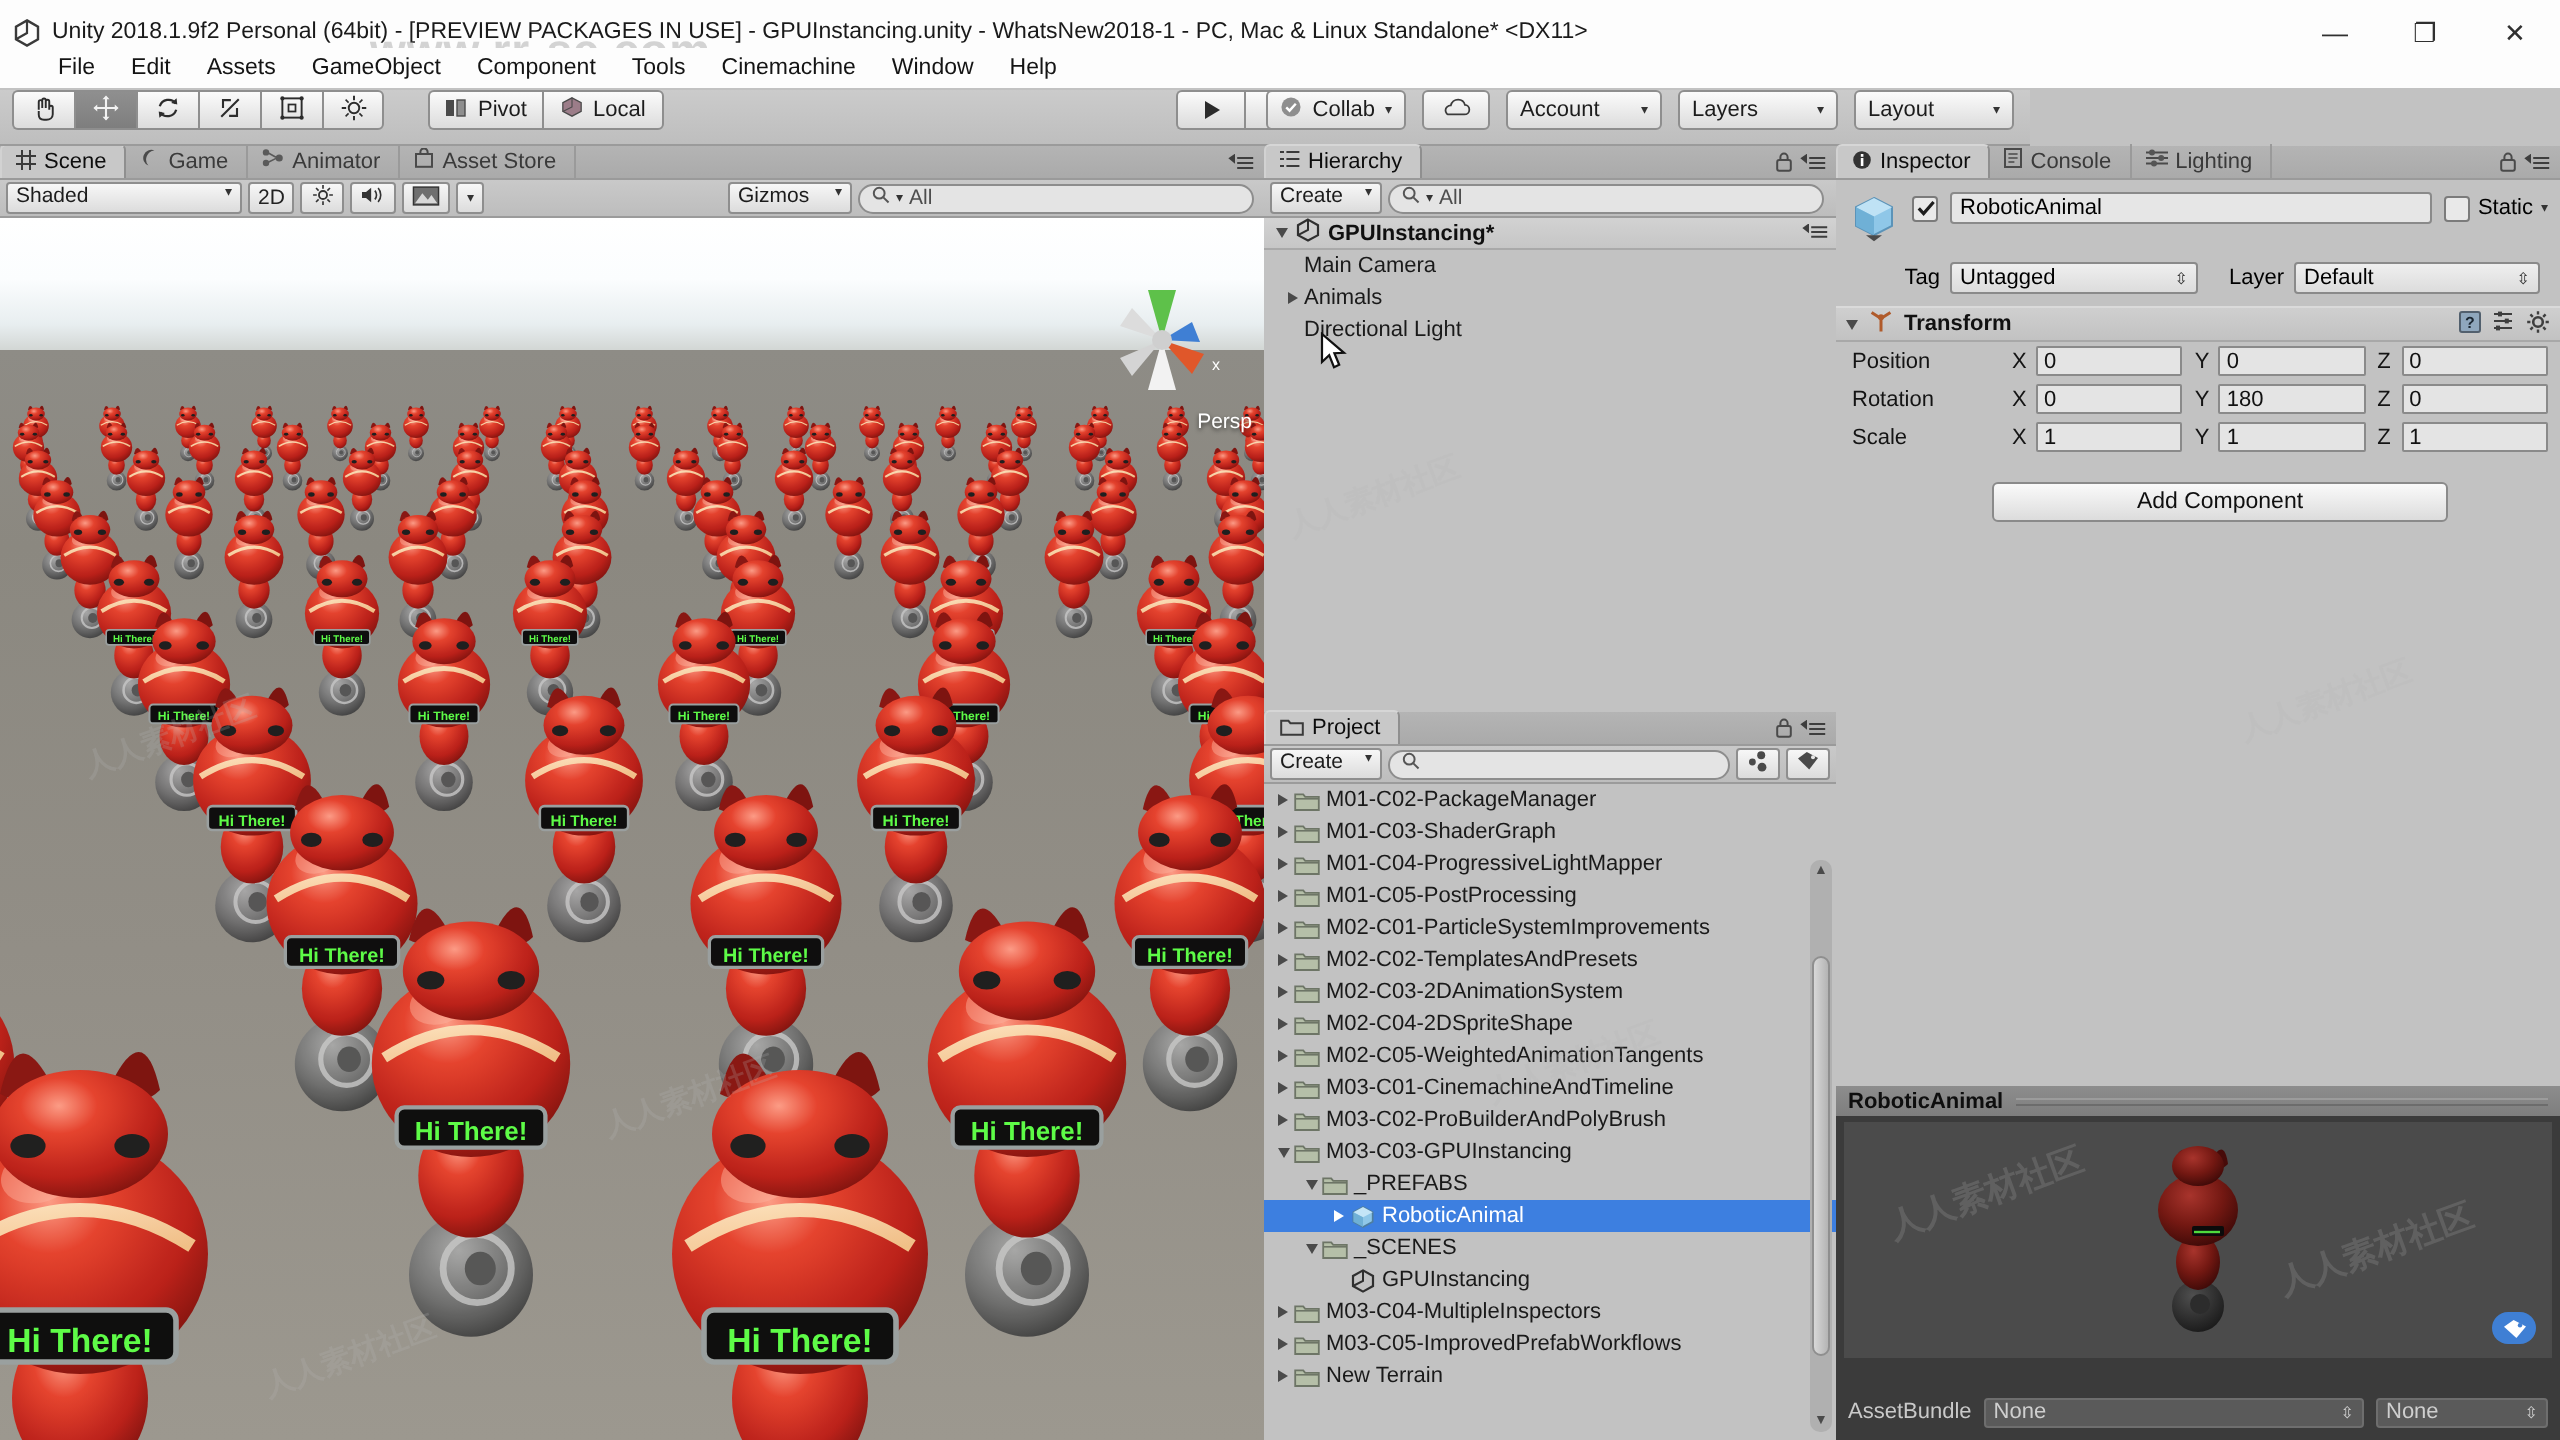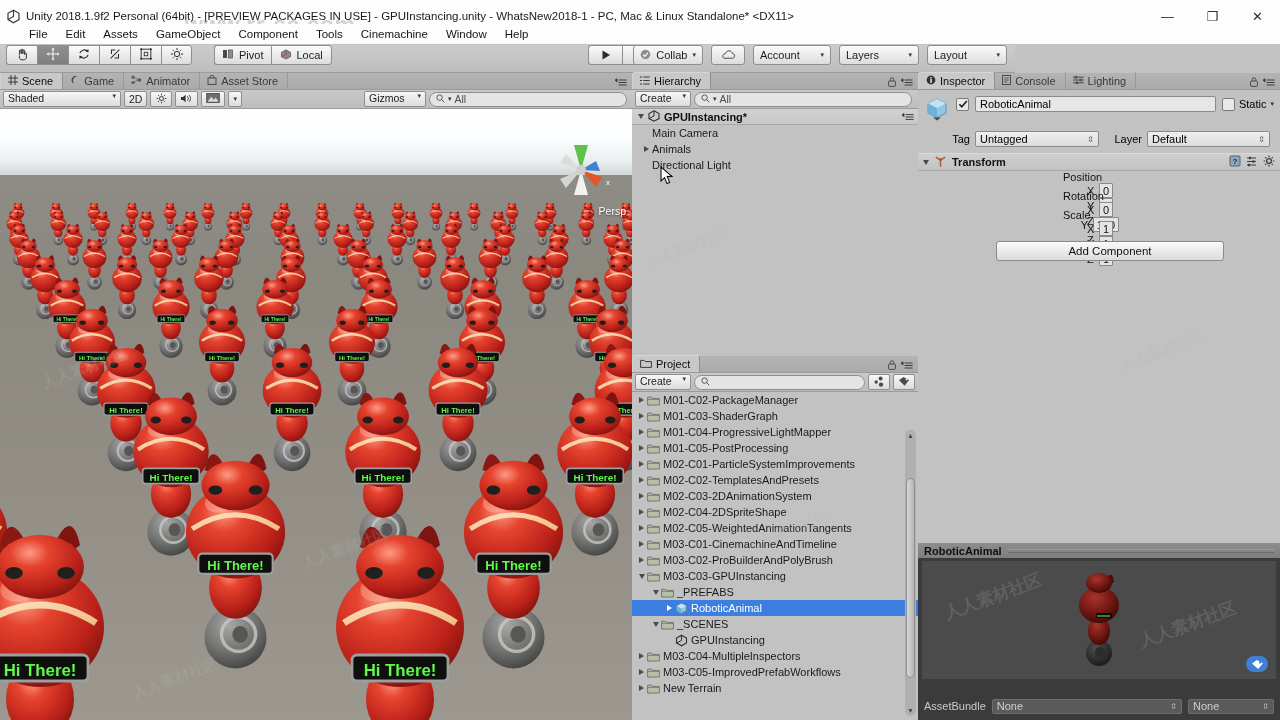--- a/index.html
+++ b/index.html
@@ -168,21 +168,21 @@
   .tag-row { display:flex; align-items:center; gap:5px; padding:0 6px 6px 6px; font-size:11px; }
   .tag-dd { height:16px; background:linear-gradient(#efefef,#dcdcdc); border:1px solid #8a8a8a; border-radius:2px;
             display:flex; align-items:center; padding:0 4px; font-size:11px; justify-content:space-between; }
   .comp-hdr {
     height:18px; background:linear-gradient(#cfcfcf,#c2c2c2);
     border-top:1px solid #dadada; border-bottom:1px solid #a8a8a8;
     display:flex; align-items:center; gap:5px; padding:0 5px;
     font-weight:bold; font-size:11px; color:#111;
   }
   .comp-hdr .hdr-icons { margin-left:auto; display:flex; align-items:center; gap:5px; }
-  .tr-row { height:19px; display:flex; align-items:center; font-size:11px; padding-left:8px;flex-direction:column; }
+  .tr-row { height:19px; display:flex; align-items:center; font-size:11px; padding-left:8px; }
   .tr-label { width:80px; color:#141414; }
   .axis { display:flex; align-items:center; flex:1; gap:3px; }
   .axis-l { width:9px; color:#141414; }
   .num {
     flex:1; height:15px; background:#e4e4e4; border:1px solid #8a8a8a; border-radius:1px;
     display:flex; align-items:center; padding:0 3px; font-size:11px; color:#111;
   }
   .addcomp {
     position:absolute; left:78px; top:150px; width:228px; height:20px;
     background:linear-gradient(#fafafa,#dcdcdc); border:1px solid #8a8a8a; border-radius:3px;

